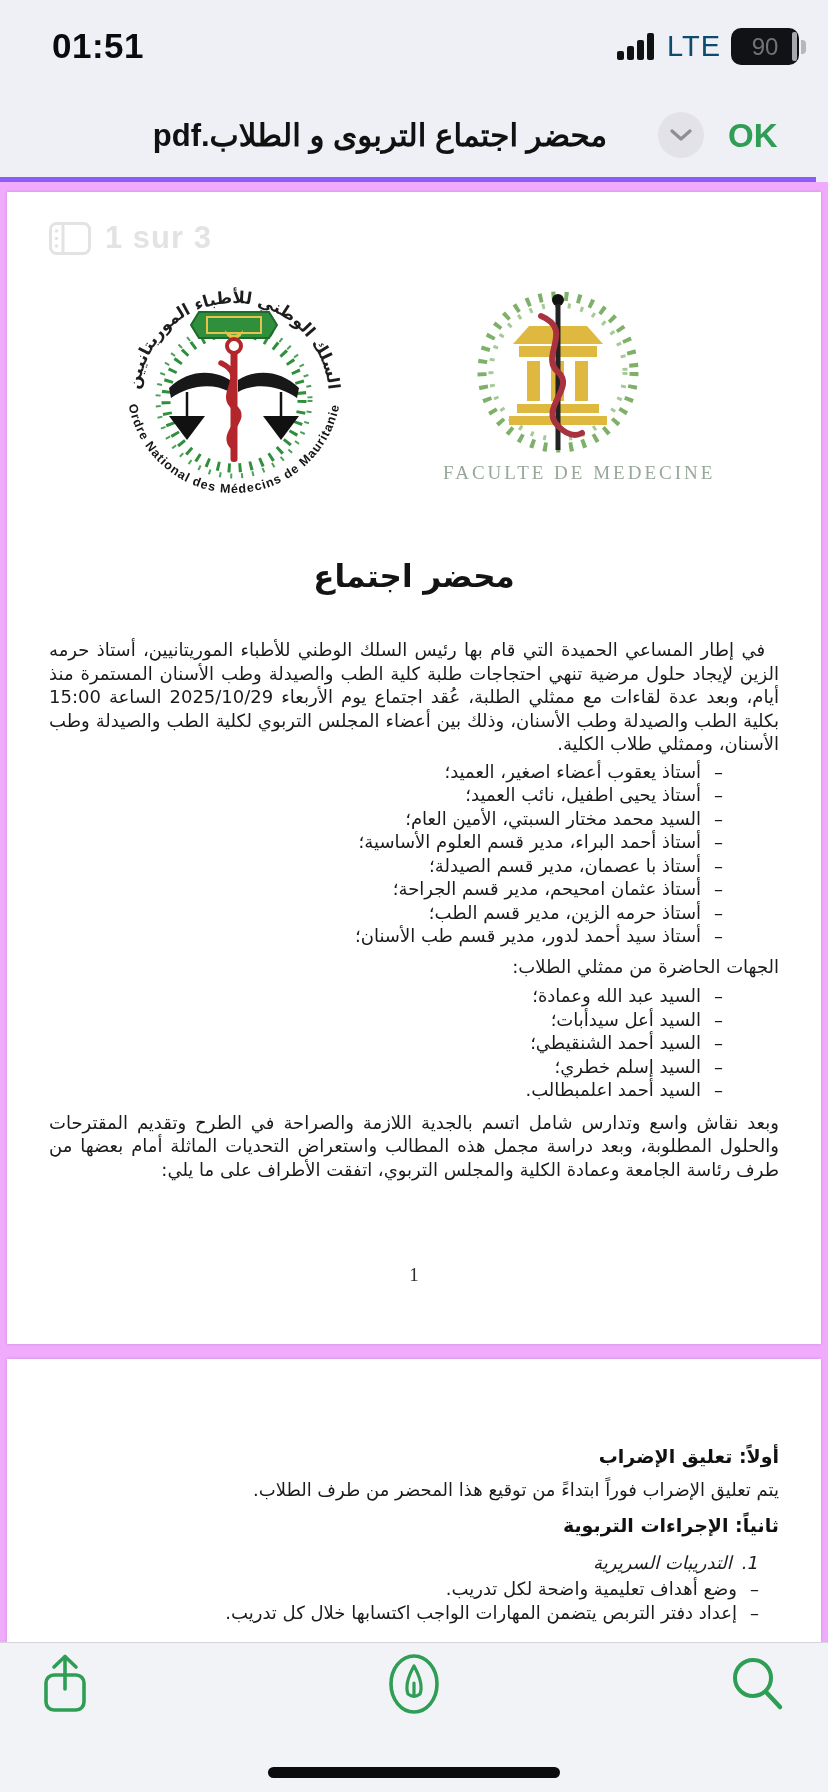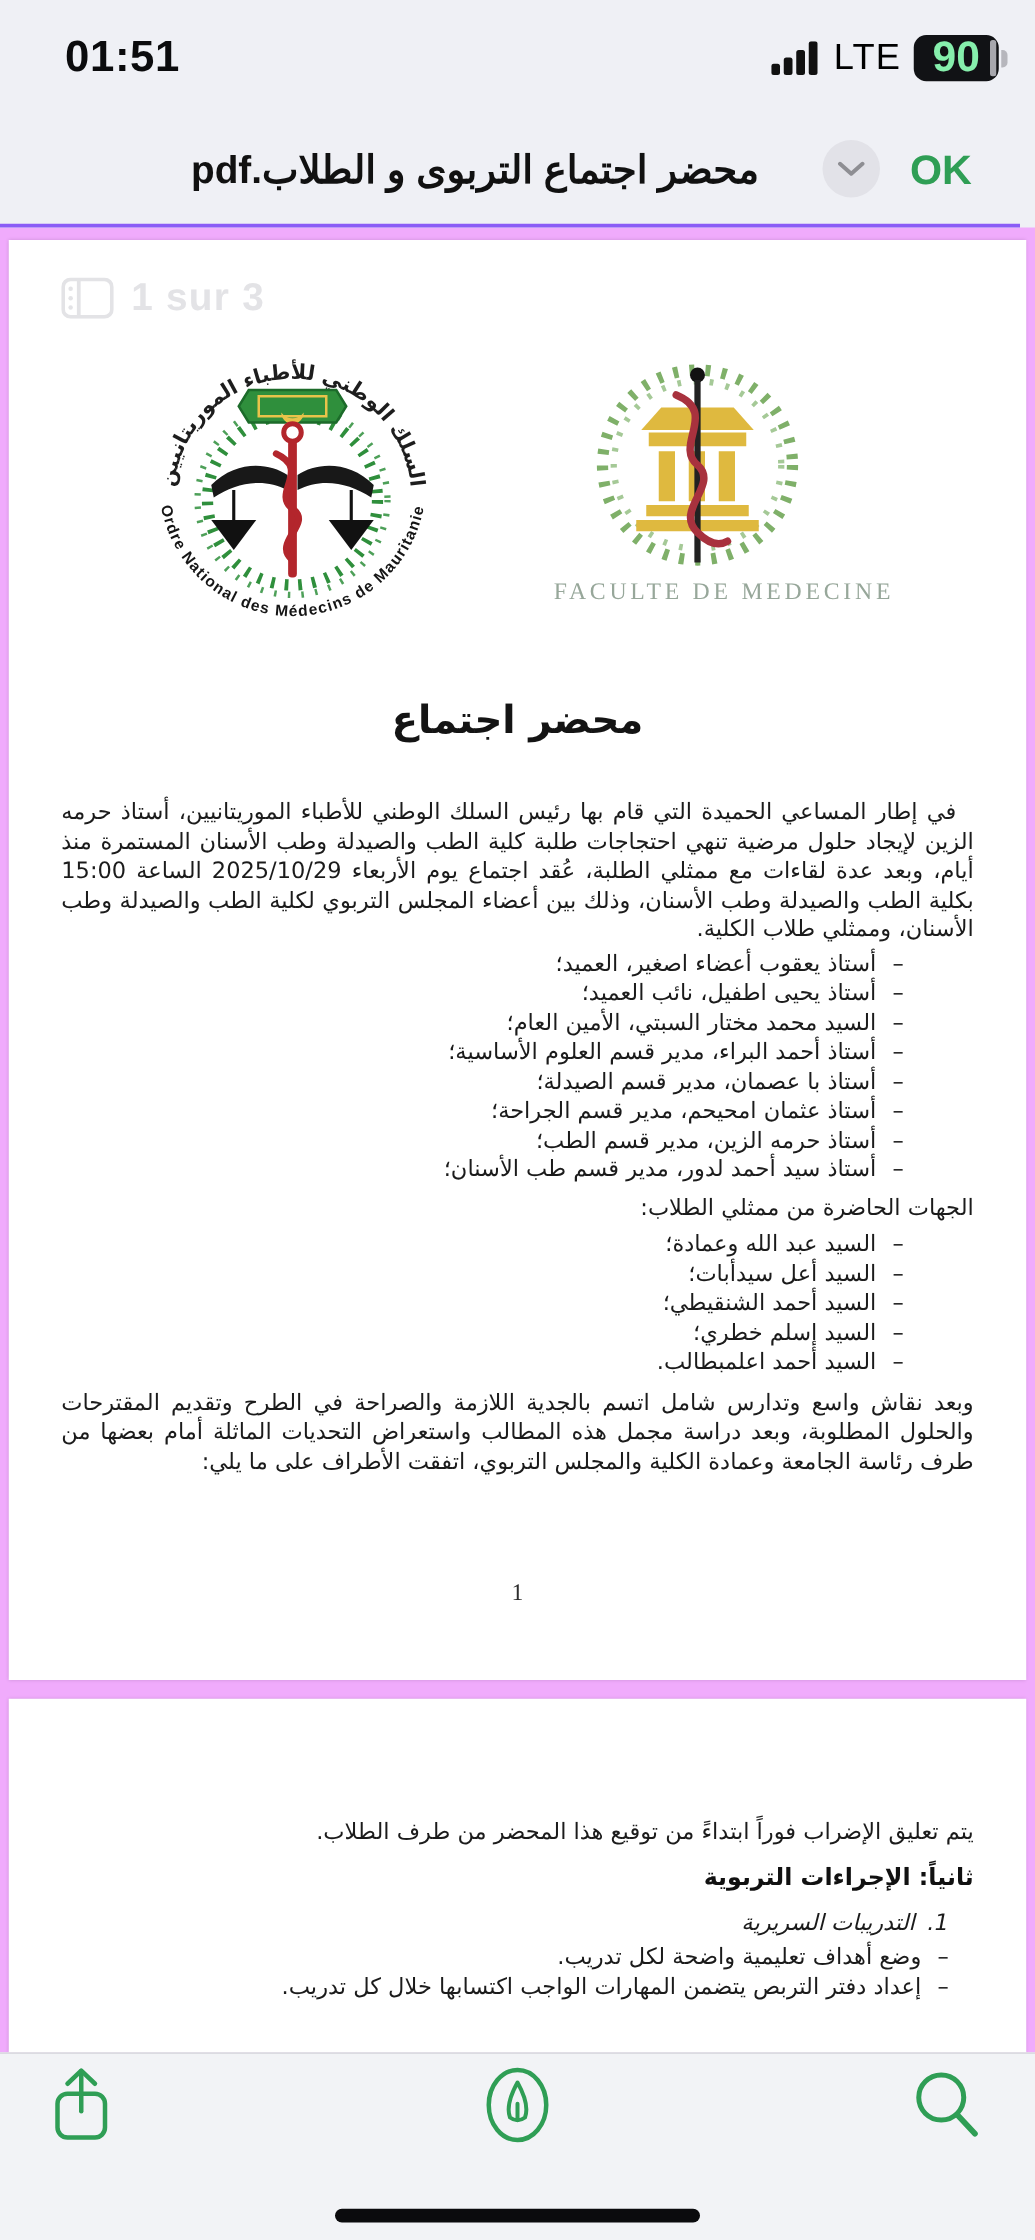--- a/index.html
+++ b/index.html
@@ -4,29 +4,29 @@
 <style>
   * { margin:0; padding:0; box-sizing:border-box; }
   html,body { width:828px; height:1792px; }
   body { font-family:"Liberation Sans", sans-serif; background:#eff0f5; overflow:hidden; }
   .screen { position:relative; width:828px; height:1792px; }
 
   
   .status-bar { position:absolute; top:0; left:0; width:828px; height:90px; background:#eff0f5; z-index:30; }
   .time { position:absolute; left:52px; top:26px; font-size:35px; font-weight:700; color:#0b0b0d; letter-spacing:.5px; }
   .status-right { position:absolute; right:22px; top:28px; display:flex; align-items:center; gap:10px; }
-  .lte { font-size:29px; font-weight:500; color:#000000; letter-spacing:1px; }
+  .lte { font-size:29px; font-weight:500; color:#0c4a6e; letter-spacing:1px; }
   .battery-wrap { display:flex; align-items:center; }
   .battery { position:relative; width:68px; height:37px; background:#111215; border-radius:10px; display:flex; align-items:center; justify-content:center; }
   .battery::after { content:""; position:absolute; right:2px; top:4px; bottom:4px; width:5px; background:#a7a7ad; border-radius:2px; }
-  .battery-num { color:#86efac; font-size:34px; font-weight:700; position:relative; z-index:1; }
+  .battery-num { color:#737373; font-size:24px; font-weight:400; position:relative; z-index:1; }
   .battery-tip { width:5px; height:14px; background:#b6b6bc; border-radius:0 4px 4px 0; margin-left:2px; }
 
   
-  .nav-bar { position:absolute; top:90px; left:0; width:816px; height:92px; background:#eff0f5; border-bottom:3px solid #8b5cf6; z-index:30; }
+  .nav-bar { position:absolute; top:90px; left:0; width:816px; height:92px; background:#eff0f5; border-bottom:5px solid #8b5cf6; z-index:30; }
   .nav-title { position:absolute; left:100px; top:20px; width:560px; height:52px; line-height:52px; text-align:center; font-size:31px; font-weight:600; color:#111; direction:rtl; white-space:nowrap; overflow:hidden; }
   .chevron-btn { position:absolute; left:658px; top:22px; width:46px; height:46px; border-radius:50%; background:#e2e2e8; border:none; display:flex; align-items:center; justify-content:center; cursor:pointer; }
   .ok-btn { position:absolute; left:728px; top:20px; height:52px; line-height:52px; background:none; border:none; font-size:33px; font-weight:700; color:#2f9e55; cursor:pointer; font-family:"Liberation Sans", sans-serif; }
 
   
   .viewer { position:absolute; top:182px; left:0; width:828px; height:1460px; background:#f0abfc; padding:10px 7px 0 7px; }
   .pdf-page { background:#ffffff; width:814px; box-shadow:0 0 3px rgba(0,0,0,.15); position:relative; }
   .page-1 { height:1152px; }
   .page-gap { height:15px; }
   .page-2 { height:283px; overflow:hidden; }
@@ -240,20 +240,21 @@
         <p class="closing">وبعد نقاش واسع وتدارس شامل اتسم بالجدية اللازمة والصراحة في الطرح وتقديم المقترحات والحلول المطلوبة، وبعد دراسة مجمل هذه المطالب واستعراض التحديات الماثلة أمام بعضها من طرف رئاسة الجامعة وعمادة الكلية والمجلس التربوي، اتفقت الأطراف على ما يلي:</p>
       </div>
 
       <div class="page-num">1</div>
     </div>
 
     <div class="page-gap"></div>
 
     <div class="pdf-page page-2">
       <div class="p2-body">
+        <div class="p2-h">أولاً: تعليق الإضراب</div>
         <p class="p2-p">يتم تعليق الإضراب فوراً ابتداءً من توقيع هذا المحضر من طرف الطلاب.</p>
         <div class="p2-h h2">ثانياً: الإجراءات التربوية</div>
         <div class="p2-num-item">
           <span>1.</span>
             <span>التدريبات السريرية</span>
         </div>
         <ul class="p2-list">
           <li>
               <span class="dash">–</span>
               <span>وضع أهداف تعليمية واضحة لكل تدريب.</span>

